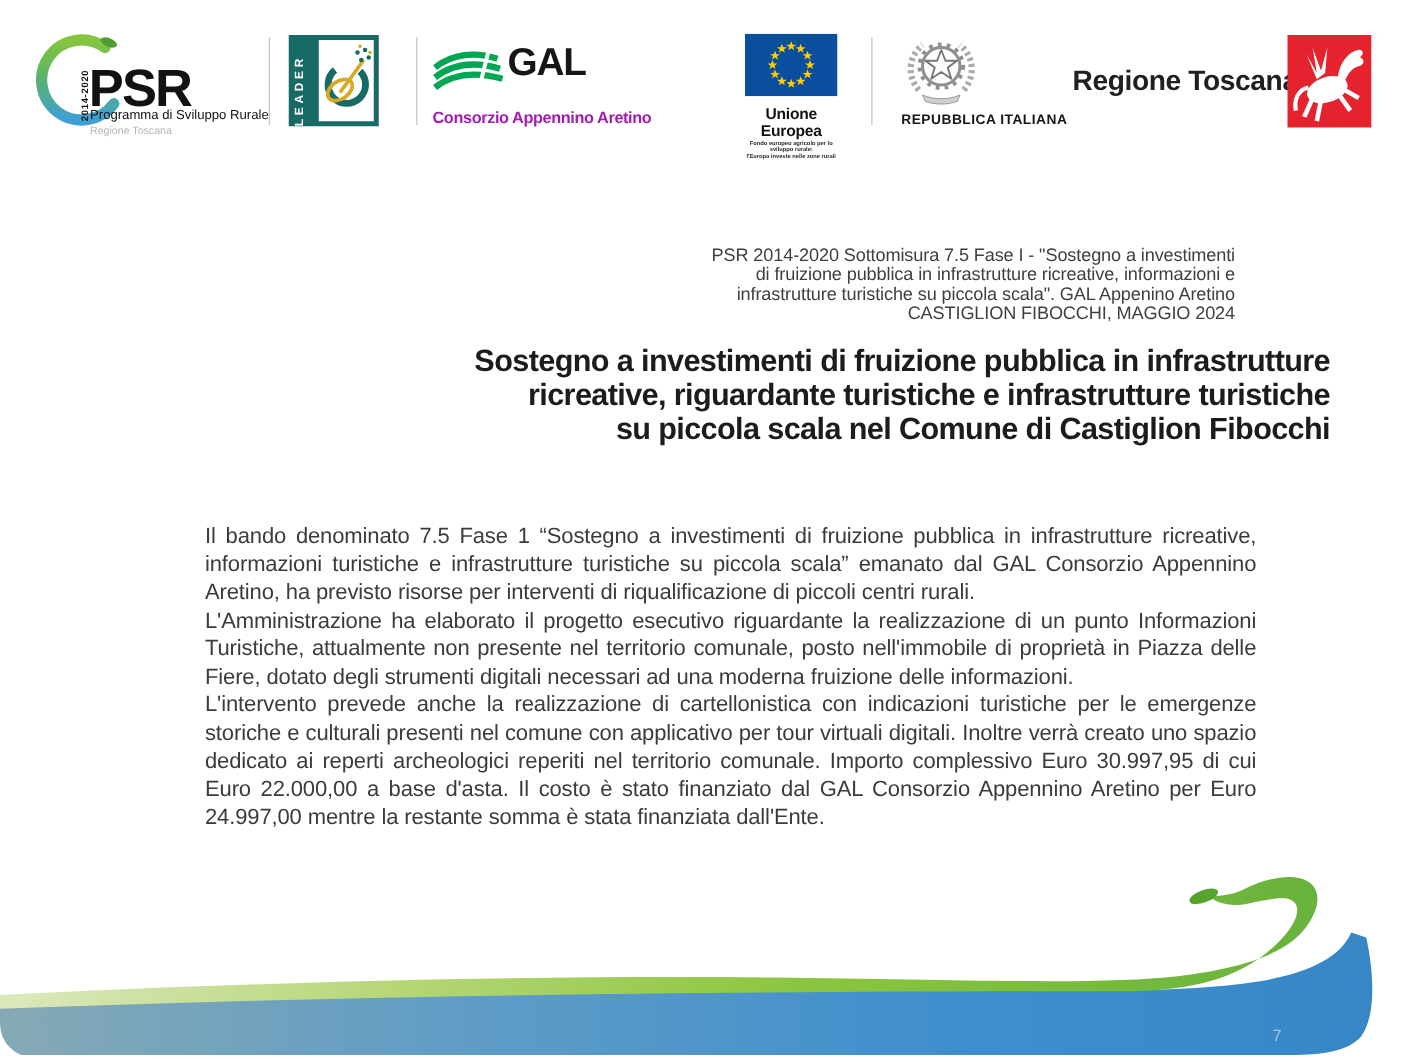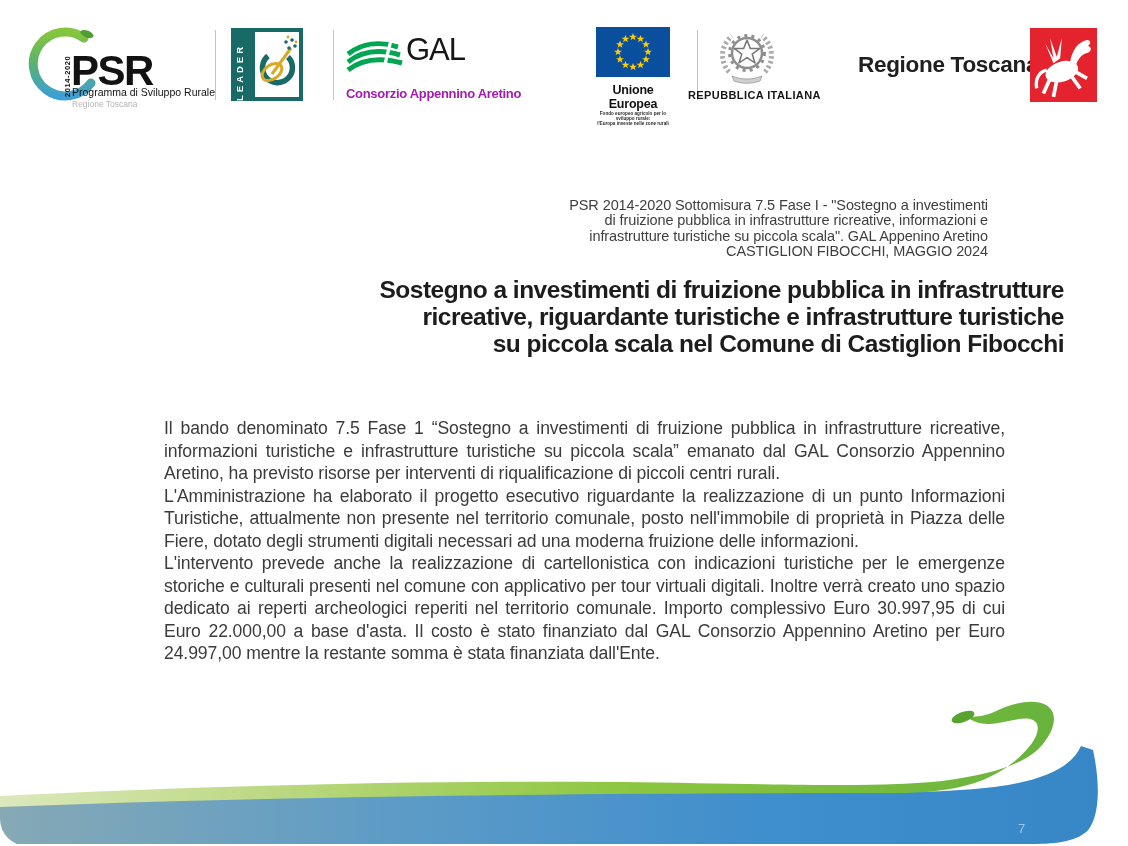--- a/index.html
+++ b/index.html
@@ -18,29 +18,29 @@
   .psr-sub1{position:absolute;left:44px;top:62px;font-size:10.5px;font-weight:normal;color:#121212;white-space:nowrap;}
   .psr-sub2{position:absolute;left:44px;top:75px;font-size:8.5px;color:#b5b5b5;white-space:nowrap;}
 
   .leader-logo{left:231px;top:28px;width:72px;height:73px;background:#186a66;}
   .leader-white{position:absolute;left:24px;top:4px;right:4px;bottom:4px;background:#fff;}
   .leader-text{position:absolute;left:3px;top:0;height:73px;display:flex;align-items:center;
                writing-mode:vertical-rl;transform:rotate(180deg);color:#fff;font-size:9.5px;
                font-weight:bold;letter-spacing:3px;}
 
   .gal-logo{left:346px;top:36px;width:145px;height:66px;}
-  .gal-acronym{position:absolute;left:60px;top:-4px;font-size:31px;font-weight:400;letter-spacing:-1px;color:#161616;}
+  .gal-acronym{position:absolute;left:60px;top:-4px;font-size:31px;font-weight:700;letter-spacing:-1px;color:#161616;}
   .gal-sub{position:absolute;left:0;top:50px;width:145px;font-size:13px;font-weight:600;
            letter-spacing:-0.3px;color:#a21caf;white-space:nowrap;}
 
   .eu-logo{left:590px;top:27px;width:86px;text-align:center;}
   .eu-name{font-size:12.5px;font-weight:bold;color:#111;margin-top:2px;letter-spacing:-0.2px;}
   .eu-sub{font-size:4.6px;line-height:5.2px;color:#2a2a2a;font-weight:bold;}
 
-  .it-emblem{left:688px;top:26px;width:118px;text-align:center;}
+  .it-emblem{left:721px;top:26px;width:118px;text-align:left;}
   .it-name{font-size:11px;font-weight:600;letter-spacing:.4px;color:#161616;margin-top:1px;white-space:nowrap;}
 
   .rt-logo{left:858px;top:28px;width:245px;height:76px;}
   .rt-name{position:absolute;left:0;top:24px;font-size:22.5px;font-weight:bold;color:#202020;letter-spacing:-0.3px;white-space:nowrap;}
   .rt-mark{position:absolute;left:172px;top:0;width:67px;height:74px;background:#e5232e;}
 
   
   .header-note{right:140px;top:150px;width:480px;text-align:right;font-size:14.5px;
                line-height:15.3px;color:#3f3f3f;letter-spacing:-0.1px;margin-top:48px;}
   .main-title{left:64px;top:276px;width:1000px;text-align:right;font-size:24.5px;line-height:27px;

